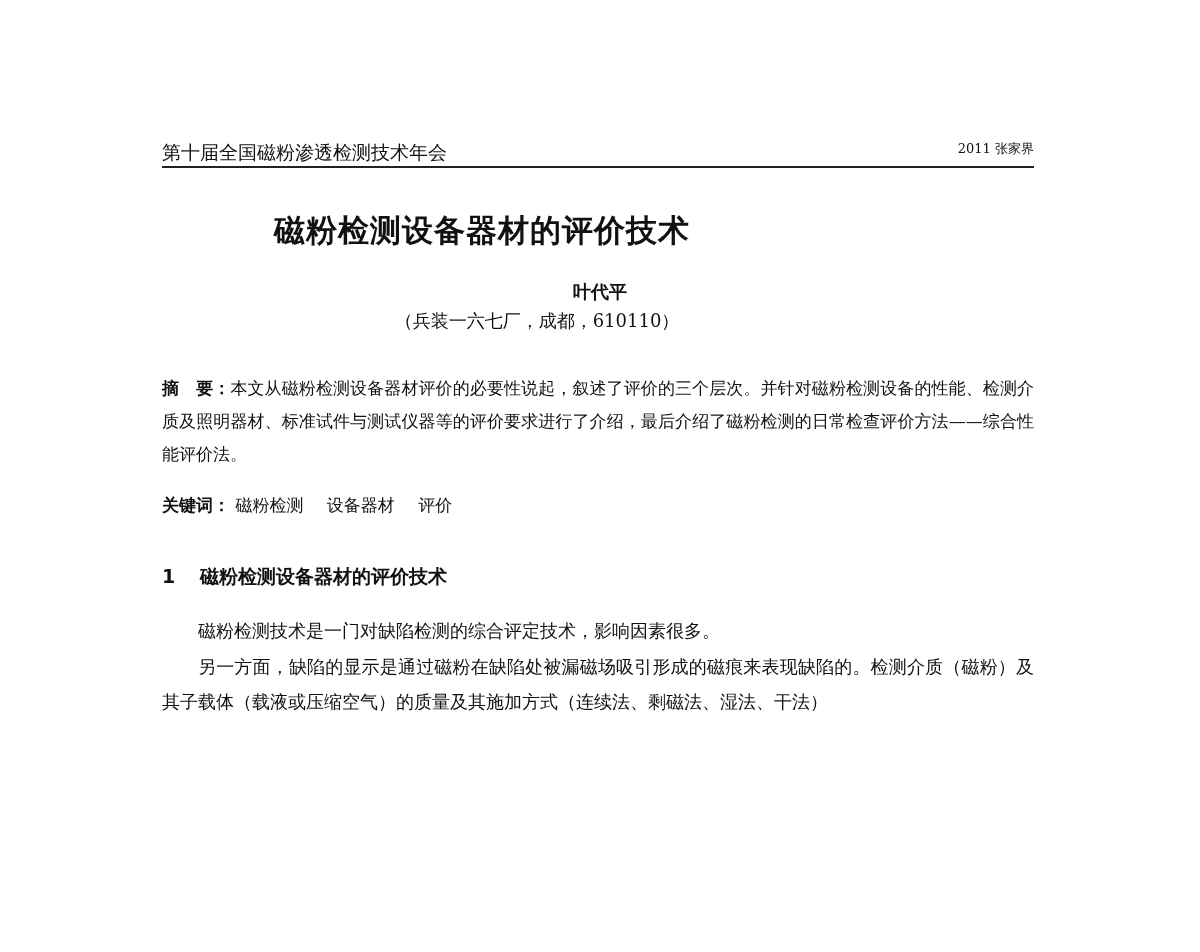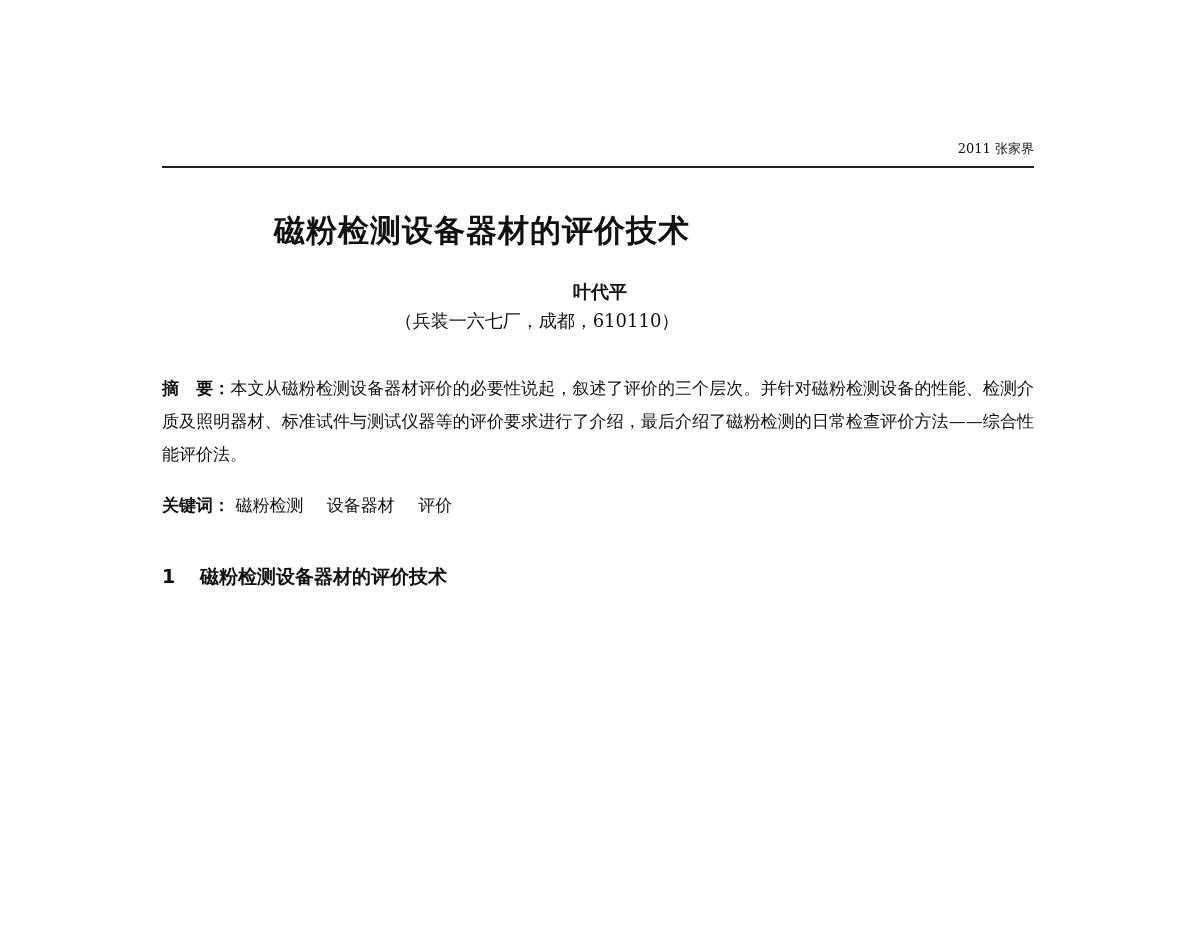--- a/index.html
+++ b/index.html
@@ -24,20 +24,21 @@
          font-weight: bold; font-size: 19px; }
   .sec .num { display: inline-block; width: 38px; }
   .body { position: absolute; left: 162px; top: 613px; width: 872px; font-size: 18px;
           line-height: 35.5px; text-align: justify; }
   .body p { margin: 0; text-indent: 2em; }
 </style>
 </head>
 <body>
 
 <div class="header">
+  <span class="left">第十届全国磁粉渗透检测技术年会</span>
   <span class="right">2011 张家界</span>
 </div>
 
 <div class="title">磁粉检测设备器材的评价技术</div>
 <div class="author">叶代平</div>
 <div class="affil">（兵装一六七厂，成都，610110）</div>
 
 <div class="abstract">
   <span class="lbl">摘　要：</span><span>本文从磁粉检测设备器材评价的必要性说起，叙述了评价的三个层次。并针对磁粉检测设备的性能、检测介质及照明器材、标准试件与测试仪器等的评价要求进行了介绍，最后介绍了磁粉检测的日常检查评价方法——综合性能评价法。</span>
 </div>
@@ -47,13 +48,15 @@
   <span class="kw">磁粉检测</span>
   <span class="kw">设备器材</span>
   <span class="kw">评价</span>
 </div>
 
 <div class="sec">
   <span class="num">1</span><span>磁粉检测设备器材的评价技术</span>
 </div>
 
 <div class="body">
+  <p>磁粉检测技术是一门对缺陷检测的综合评定技术，影响因素很多。</p>
+  <p>另一方面，缺陷的显示是通过磁粉在缺陷处被漏磁场吸引形成的磁痕来表现缺陷的。检测介质（磁粉）及其子载体（载液或压缩空气）的质量及其施加方式（连续法、剩磁法、湿法、干法）</p>
 </div>
 
 </body></html>

